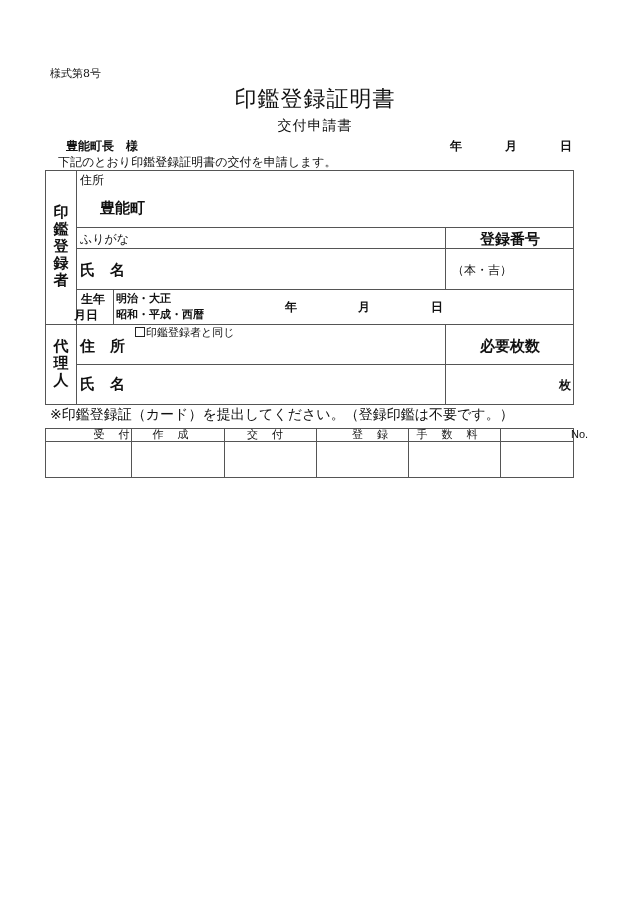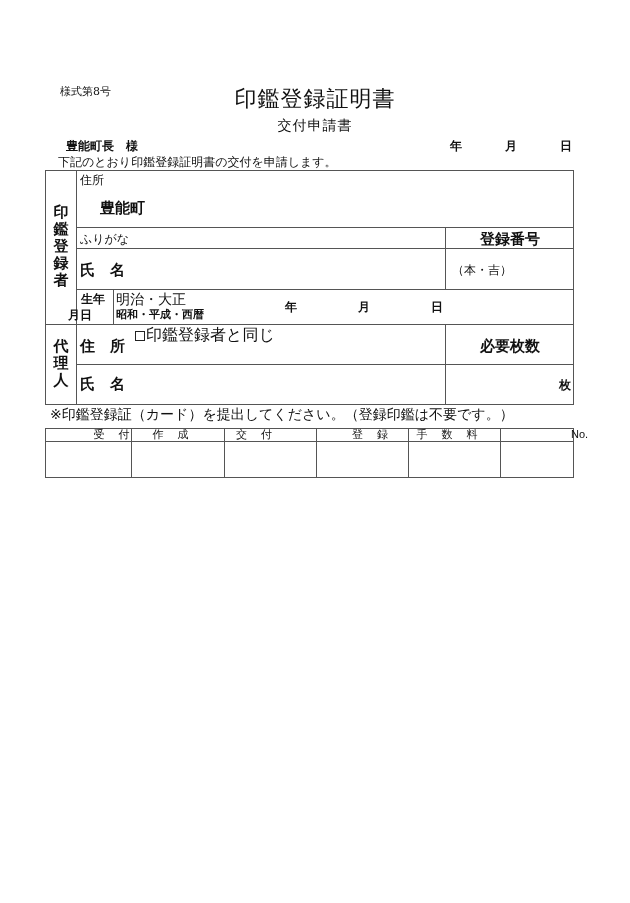--- a/index.html
+++ b/index.html
@@ -1,18 +1,18 @@
 <!DOCTYPE html>
 <html><head>
 <meta charset="utf-8">
 <style>
   html, body { margin:0; padding:0; background:#ffffff; }
   body { width:630px; height:903px; position:relative; font-family:"DejaVu Sans", sans-serif; color:#111; overflow:hidden; }
   .abs { position:absolute; white-space:nowrap; }
-  .form-no { left:50px; top:84px; font-size:11px; font-family:"DejaVu Serif", serif;margin-left:10px; }
+  .form-no { left:50px; top:66px; font-size:11px; font-family:"DejaVu Serif", serif; }
   .title { left:0; width:630px; text-align:center; top:84px; font-size:22px; letter-spacing:1px; }
   .subtitle { left:0; width:630px; text-align:center; top:117px; font-size:14px; letter-spacing:1px; }
   .addressee { left:66px; top:138px; font-size:12px; font-weight:bold; }
   .date-y { left:450px; top:138px; font-size:12px; font-weight:bold; }
   .date-m { left:505px; top:138px; font-size:12px; font-weight:bold; }
   .date-d { left:560px; top:138px; font-size:12px; font-weight:bold; }
   .statement { left:58px; top:154px; font-size:12px; }
 
   .line { position:absolute; background:#555; }
   .h { height:1px; }
@@ -56,29 +56,29 @@
 <div class="vert" style="left:52px;top:204px;">印鑑登録者</div>
 <div class="abs t12" style="left:80px;top:172px;">住所</div>
 <div class="abs t14" style="left:100px;top:199px;font-weight:bold;">豊能町</div>
 <div class="abs t12" style="left:80px;top:231px;">ふりがな</div>
 <div class="abs" style="left:150px;top:229px;width:290px;height:17px;"></div>
 <div class="abs t14" style="left:80px;top:261px;">氏　名</div>
 <div class="abs" style="left:130px;top:251px;width:310px;height:36px;"></div>
 <div class="abs t14" style="left:480px;top:230px;">登録番号</div>
 <div class="abs t12" style="left:452px;top:262px;">（本・吉）</div>
 <div class="abs t12" style="left:81px;top:291px;font-weight:bold;">生年</div>
-<div class="abs t12" style="left:68px;top:307px;font-weight:bold;">月日</div>
-<div class="abs" style="left:116px;top:291px;font-size:14px;font-weight:normal;">明治・大正</div>
+<div class="abs t12" style="left:74px;top:307px;font-weight:bold;">月日</div>
+<div class="abs" style="left:116px;top:291px;font-size:11px;font-weight:bold;">明治・大正</div>
 <div class="abs" style="left:116px;top:307px;font-size:11px;font-weight:bold;">昭和・平成・西暦</div>
 <div class="abs t12" style="left:285px;top:299px;font-weight:bold;">年</div>
 <div class="abs t12" style="left:358px;top:299px;font-weight:bold;">月</div>
 <div class="abs t12" style="left:431px;top:299px;font-weight:bold;">日</div>
 
 <div class="vert" style="left:52px;top:338px;">代理人</div>
-<div class="abs" style="left:135px;top:325px;font-size:16px;">
+<div class="abs" style="left:135px;top:325px;font-size:11px;">
   <span style="display:inline-block;width:8px;height:8px;border:1px solid #222;vertical-align:-1px;margin-right:1px;"></span><span>印鑑登録者と同じ</span>
 </div>
 <div class="abs t14" style="left:80px;top:337px;">住　所</div>
 <div class="abs" style="left:130px;top:338px;width:310px;height:24px;"></div>
 <div class="abs t14" style="left:80px;top:375px;">氏　名</div>
 <div class="abs" style="left:130px;top:367px;width:310px;height:34px;"></div>
 <div class="abs t14" style="left:480px;top:337px;">必要枚数</div>
 <div class="abs" style="left:450px;top:367px;width:105px;height:34px;"></div>
 <div class="abs t12" style="left:559px;top:377px;font-weight:bold;">枚</div>
 
@@ -91,17 +91,17 @@
   <div class="line v" style="left:45px;top:428px;height:50px;"></div>
   <div class="line v" style="left:131px;top:428px;height:50px;"></div>
   <div class="line v" style="left:224px;top:428px;height:50px;"></div>
   <div class="line v" style="left:316px;top:428px;height:50px;"></div>
   <div class="line v" style="left:408px;top:428px;height:50px;"></div>
   <div class="line v" style="left:500px;top:428px;height:50px;"></div>
   <div class="line v" style="left:573px;top:428px;height:50px;"></div>
 
   <div class="th" style="left:45px;width:86px;padding-left:19px;box-sizing:border-box;margin-left:21px;">受付</div>
   <div class="th" style="left:131px;width:93px;box-sizing:border-box;">作成</div>
-  <div class="th" style="left:208px;width:92px;padding-left:14px;box-sizing:border-box;">交付</div>
+  <div class="th" style="left:219px;width:92px;padding-left:14px;box-sizing:border-box;">交付</div>
   <div class="th" style="left:316px;width:92px;padding-left:30px;box-sizing:border-box;">登録</div>
   <div class="th" style="left:408px;width:92px;box-sizing:border-box;">手数料</div>
   <div class="th no" style="left:500px;width:73px;padding-left:43px;">No.</div>
 </div>
 
 </body></html>

